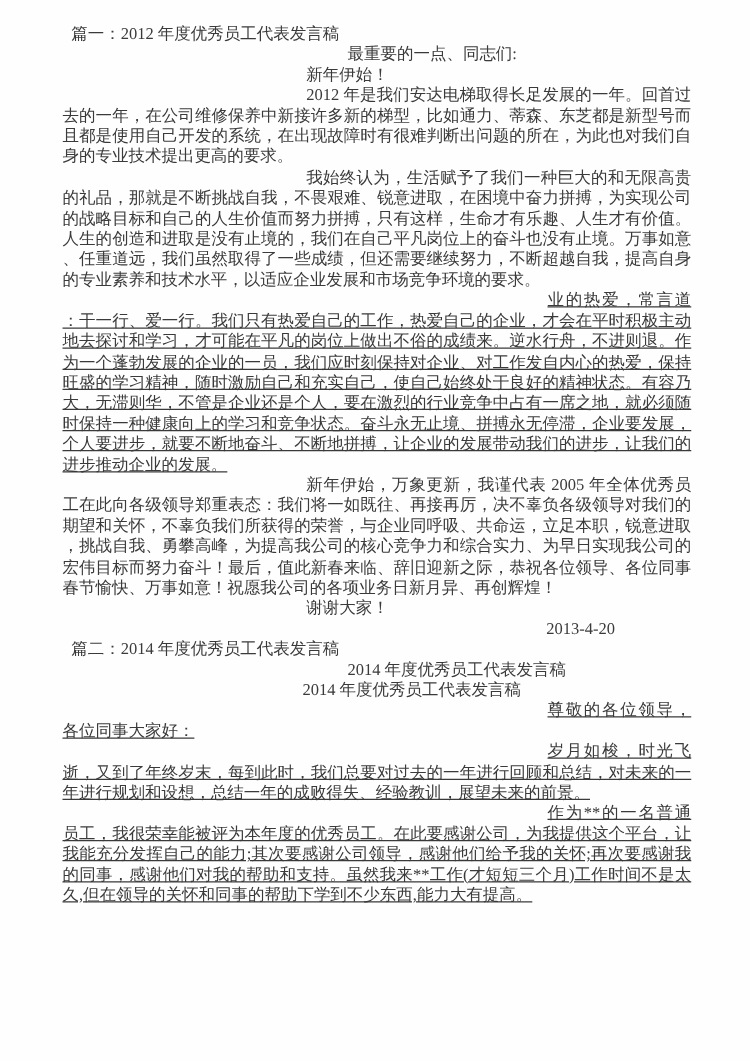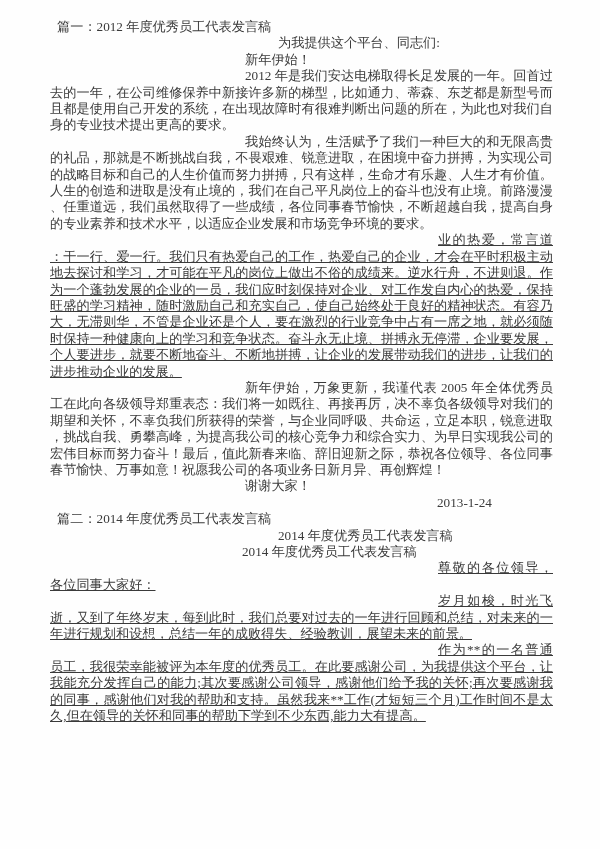--- a/index.html
+++ b/index.html
@@ -33,27 +33,27 @@
   .ind-salut   { text-indent: 228px; }  
   .ind-center2 { text-indent: 192px; }  
   .ind-deep    { text-indent: 388px; text-decoration: underline; }  
   .ind-date    { text-indent: 387px; }  
 </style>
 </head>
 <body>
 
 <div class="page">
   <p class="ind-title">篇一：2012 年度优秀员工代表发言稿</p>
-  <p class="ind-salut">为我提供这个平台、同志们:</p>
+  <p class="ind-salut">最重要的一点、同志们:</p>
   <p class="ind-std">新年伊始！</p>
   <p class="ind-std">2012 年是我们安达电梯取得长足发展的一年。回首过去的一年，在公司维修保养中新接许多新的梯型，比如通力、蒂森、东芝都是新型号而且都是使用自己开发的系统，在出现故障时有很难判断出问题的所在，为此也对我们自身的专业技术提出更高的要求。</p>
-  <p class="ind-std">我始终认为，生活赋予了我们一种巨大的和无限高贵的礼品，那就是不断挑战自我，不畏艰难、锐意进取，在困境中奋力拼搏，为实现公司的战略目标和自己的人生价值而努力拼搏，只有这样，生命才有乐趣、人生才有价值。人生的创造和进取是没有止境的，我们在自己平凡岗位上的奋斗也没有止境。前路漫漫、任重道远，我们虽然取得了一些成绩，各位同事春节愉快，不断超越自我，提高自身的专业素养和技术水平，以适应企业发展和市场竞争环境的要求。</p>
+  <p class="ind-std">我始终认为，生活赋予了我们一种巨大的和无限高贵的礼品，那就是不断挑战自我，不畏艰难、锐意进取，在困境中奋力拼搏，为实现公司的战略目标和自己的人生价值而努力拼搏，只有这样，生命才有乐趣、人生才有价值。人生的创造和进取是没有止境的，我们在自己平凡岗位上的奋斗也没有止境。万事如意、任重道远，我们虽然取得了一些成绩，但还需要继续努力，不断超越自我，提高自身的专业素养和技术水平，以适应企业发展和市场竞争环境的要求。</p>
   <p class="ind-deep">业的热爱，常言道：干一行、爱一行。我们只有热爱自己的工作，热爱自己的企业，才会在平时积极主动地去探讨和学习，才可能在平凡的岗位上做出不俗的成绩来。逆水行舟，不进则退。作为一个蓬勃发展的企业的一员，我们应时刻保持对企业、对工作发自内心的热爱，保持旺盛的学习精神，随时激励自己和充实自己，使自己始终处于良好的精神状态。有容乃大，无滞则华，不管是企业还是个人，要在激烈的行业竞争中占有一席之地，就必须随时保持一种健康向上的学习和竞争状态。奋斗永无止境、拼搏永无停滞，企业要发展，个人要进步，就要不断地奋斗、不断地拼搏，让企业的发展带动我们的进步，让我们的进步推动企业的发展。</p>
   <p class="ind-std">新年伊始，万象更新，我谨代表 2005 年全体优秀员工在此向各级领导郑重表态：我们将一如既往、再接再厉，决不辜负各级领导对我们的期望和关怀，不辜负我们所获得的荣誉，与企业同呼吸、共命运，立足本职，锐意进取，挑战自我、勇攀高峰，为提高我公司的核心竞争力和综合实力、为早日实现我公司的宏伟目标而努力奋斗！最后，值此新春来临、辞旧迎新之际，恭祝各位领导、各位同事春节愉快、万事如意！祝愿我公司的各项业务日新月异、再创辉煌！</p>
   <p class="ind-std">谢谢大家！</p>
-  <p class="ind-date">2013-1-24</p>
+  <p class="ind-date">2013-4-20</p>
   <p class="ind-title">篇二：2014 年度优秀员工代表发言稿</p>
   <p class="ind-salut">2014 年度优秀员工代表发言稿</p>
   <p class="ind-center2">2014 年度优秀员工代表发言稿</p>
   <p class="ind-deep">尊敬的各位领导，各位同事大家好：</p>
   <p class="ind-deep">岁月如梭，时光飞逝，又到了年终岁末，每到此时，我们总要对过去的一年进行回顾和总结，对未来的一年进行规划和设想，总结一年的成败得失、经验教训，展望未来的前景。</p>
   <p class="ind-deep">作为**的一名普通员工，我很荣幸能被评为本年度的优秀员工。在此要感谢公司，为我提供这个平台，让我能充分发挥自己的能力;其次要感谢公司领导，感谢他们给予我的关怀;再次要感谢我的同事，感谢他们对我的帮助和支持。虽然我来**工作(才短短三个月)工作时间不是太久,但在领导的关怀和同事的帮助下学到不少东西,能力大有提高。</p>
 </div>
 
 </body></html>

